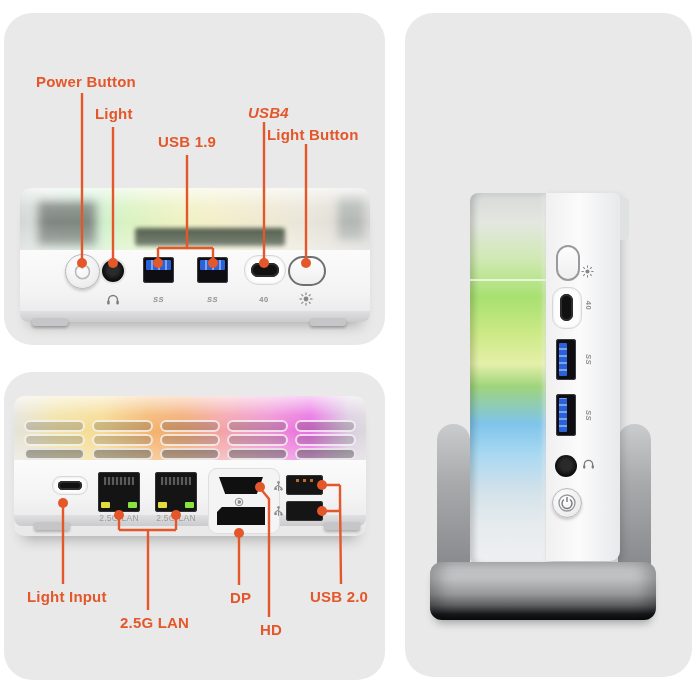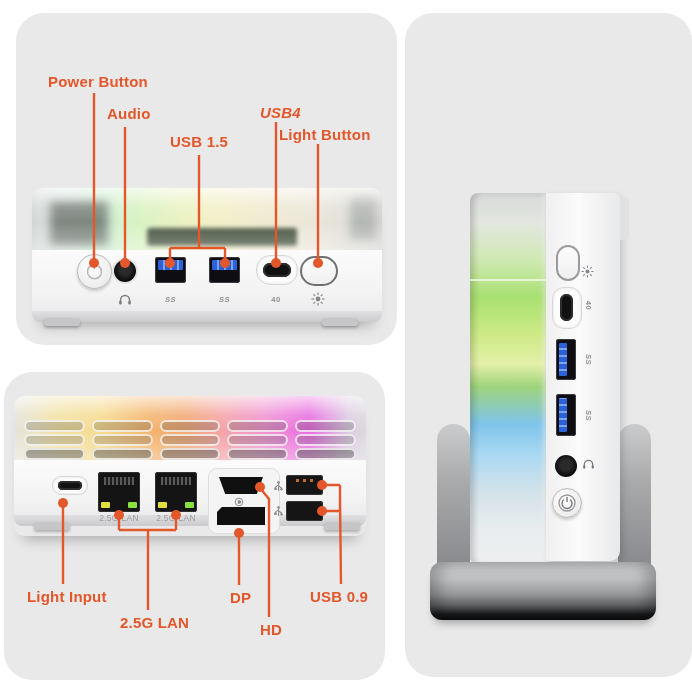--- a/index.html
+++ b/index.html
@@ -56,25 +56,25 @@
   .vent-row{position:absolute;left:10px;right:10px;display:flex;gap:7px;}
   .vent{flex:1;height:8px;border:2px solid rgba(255,255,255,.75);
     border-radius:7px;background:rgba(45,45,45,.22);}
   .vent-row.dark .vent{background:rgba(25,25,25,.5);}
 </style>
 </head>
 <body>
 
 <div class="canvas">
 
-  <div class="panel" style="left:16px;top:13px;width:381px;height:332px;">
+  <div class="panel" style="left:4px;top:13px;width:381px;height:332px;">
 
     <span class="co" style="left:32px;top:60px;">Power Button</span>
-    <span class="co" style="left:91px;top:92px;">Audio</span>
-    <span class="co" style="left:154px;top:120px;">USB 1.5</span>
+    <span class="co" style="left:91px;top:92px;">Light</span>
+    <span class="co" style="left:154px;top:120px;">USB 1.9</span>
     <span class="co" style="left:244px;top:91px;font-style:italic;">USB4</span>
     <span class="co" style="left:263px;top:113px;">Light Button</span>
 
     <div class="abs" style="left:16px;top:175px;width:350px;height:134px;box-shadow:0 12px 14px -9px rgba(0,0,0,.28);border-radius:10px;">
       <div class="glass-front">
         <div class="abs" style="left:18px;top:12px;width:58px;height:46px;background:#6a6f6a;filter:blur(5px);opacity:.8;"></div>
         <div class="abs" style="left:115px;top:40px;width:150px;height:18px;background:#45523f;filter:blur(2px);border-radius:3px;"></div>
         <div class="abs" style="left:318px;top:8px;width:26px;height:44px;background:#b4b8b4;filter:blur(4px);"></div>
       </div>
       <div class="face" style="top:62px;height:72px;"></div>
@@ -220,21 +220,21 @@
       <div class="usb2" style="left:272px;top:79px;width:37px;height:20px;">
           <div class="pins"></div>
         </div>
       <div class="usb2" style="left:272px;top:105px;width:37px;height:20px;"></div>
     </div>
 
     <span class="co" style="left:23px;top:216px;">Light Input</span>
     <span class="co" style="left:116px;top:242px;">2.5G LAN</span>
     <span class="co" style="left:226px;top:217px;">DP</span>
     <span class="co" style="left:256px;top:249px;">HD</span>
-    <span class="co" style="left:306px;top:216px;">USB 0.9</span>
+    <span class="co" style="left:306px;top:216px;">USB 2.0</span>
 
     <svg class="overlay" width="381" height="308">
       <g stroke="#E4572B" stroke-width="2.4" fill="none">
         <path d="M59 134 V212"></path>
         <path d="M115 146 V158 M172 146 V158 M115 158 H172 M144 158 V238"></path>
         <path d="M235 164 V213"></path>
         <path d="M256 116 L265 127 V245"></path>
         <path d="M318 113 H336 M318 139 H336 M336 113 V139 M336 126 L337 212"></path>
       </g>
       <g fill="#E4572B">

